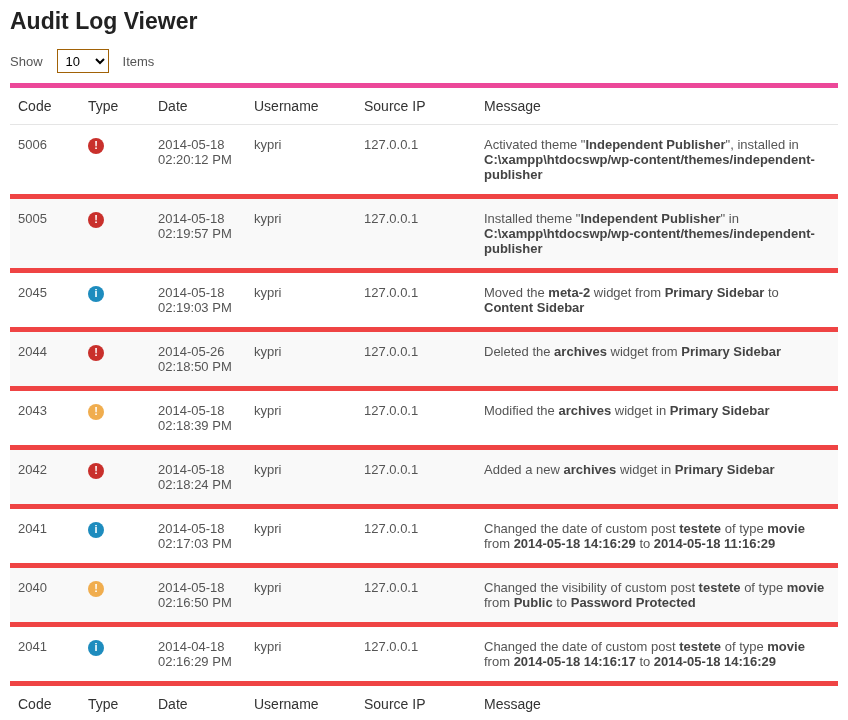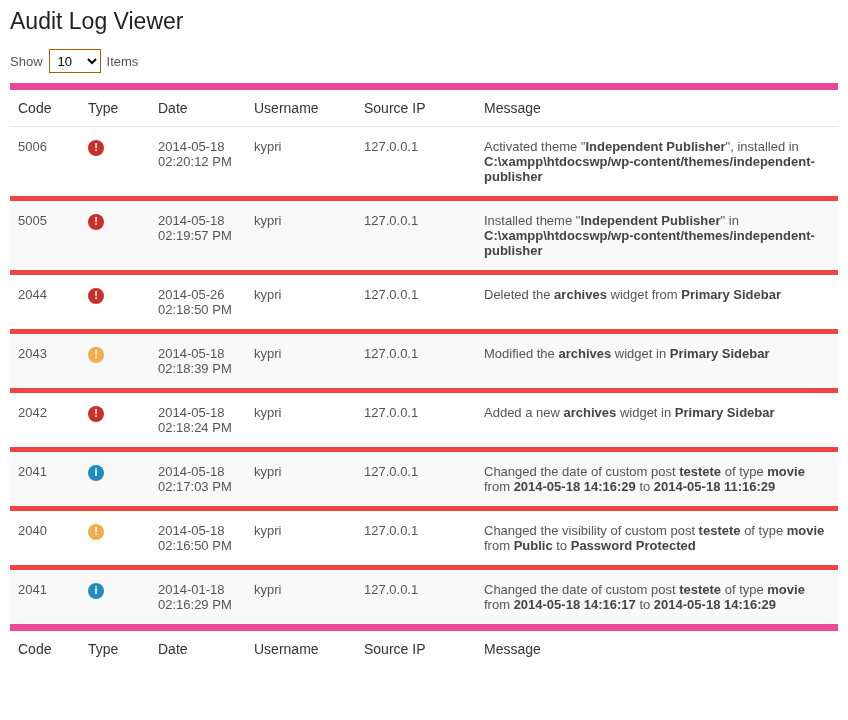--- a/index.html
+++ b/index.html
@@ -8,28 +8,28 @@
     padding: 0;
     font-family: -apple-system, BlinkMacSystemFont, "Segoe UI", Helvetica, Arial, sans-serif;
     font-size: 13px;
     color: #444;
     background: #fff;
     width: 848px;
   }
   .wrap { padding: 0 10px 10px 10px; }
   h1 {
     font-size: 23px;
-    font-weight: 400;
+    font-weight: 700;
     color: #222;
     margin: 8px 0 14px 0;
   }
   .length-control {
     display: flex;
     align-items: center;
-    gap: 6px;
+    gap: 14px;
     font-size: 13px;
     color: #555;
     margin-bottom: 10px;
   }
   select.len {
     border: 1px solid #a16207;
     font-size: 13px;
     padding: 2px 4px;
     height: 24px;
     background: #fff;
@@ -45,21 +45,21 @@
   col.c-user { width: 110px; }
   col.c-ip   { width: 120px; }
   col.c-msg  { }
   thead th, tfoot th {
     text-align: left;
     font-weight: 400;
     font-size: 14px;
     color: #333;
     padding: 10px 8px;
     border-bottom: 1px solid #e5e5e5;
-    border-top: 7px solid #ec4899;
+    border-top: 5px solid #ec4899;
     background: #fff;
   }
   tfoot th { border-bottom: none; }
   tbody td {
     padding: 12px 8px;
     vertical-align: top;
     font-size: 13px;
     color: #555;
     border-bottom: 5px solid #ef4444;
   }
@@ -124,20 +124,28 @@
         </tr>
         <tr>
           <td>5005</td>
           <td><span class="type-icon type-critical">!</span></td>
           <td>2014-05-18 02:19:57 PM</td>
           <td>kypri</td>
           <td>127.0.0.1</td>
           <td class="msg">Installed theme "<b>Independent Publisher</b>" in <b>C:\xampp\htdocswp/wp-content/themes/independent-publisher</b></td>
         </tr>
         <tr>
+          <td>2045</td>
+          <td><span class="type-icon type-info">i</span></td>
+          <td>2014-05-18 02:19:03 PM</td>
+          <td>kypri</td>
+          <td>127.0.0.1</td>
+          <td class="msg">Moved the <b>meta-2</b> widget from <b>Primary Sidebar</b> to <b>Content Sidebar</b></td>
+        </tr>
+        <tr>
           <td>2044</td>
           <td><span class="type-icon type-critical">!</span></td>
           <td>2014-05-26 02:18:50 PM</td>
           <td>kypri</td>
           <td>127.0.0.1</td>
           <td class="msg">Deleted the <b>archives</b> widget from <b>Primary Sidebar</b></td>
         </tr>
         <tr>
           <td>2043</td>
           <td><span class="type-icon type-warning">!</span></td>
@@ -166,21 +174,21 @@
           <td>2040</td>
           <td><span class="type-icon type-warning">!</span></td>
           <td>2014-05-18 02:16:50 PM</td>
           <td>kypri</td>
           <td>127.0.0.1</td>
           <td class="msg">Changed the visibility of custom post <b>testete</b> of type <b>movie</b> from <b>Public</b> to <b>Password Protected</b></td>
         </tr>
         <tr>
           <td>2041</td>
           <td><span class="type-icon type-info">i</span></td>
-          <td>2014-01-18 02:16:29 PM</td>
+          <td>2014-04-18 02:16:29 PM</td>
           <td>kypri</td>
           <td>127.0.0.1</td>
           <td class="msg">Changed the date of custom post <b>testete</b> of type <b>movie</b> from <b>2014-05-18 14:16:17</b> to <b>2014-05-18 14:16:29</b></td>
         </tr>
       </tbody>
     <tfoot>
       <tr>
         <th>Code</th>
         <th>Type</th>
         <th>Date</th>

